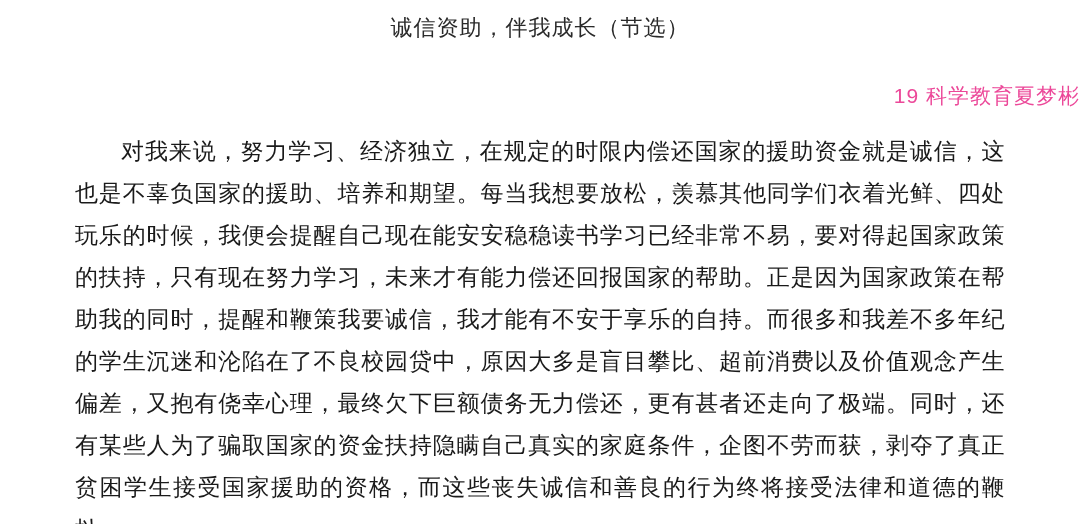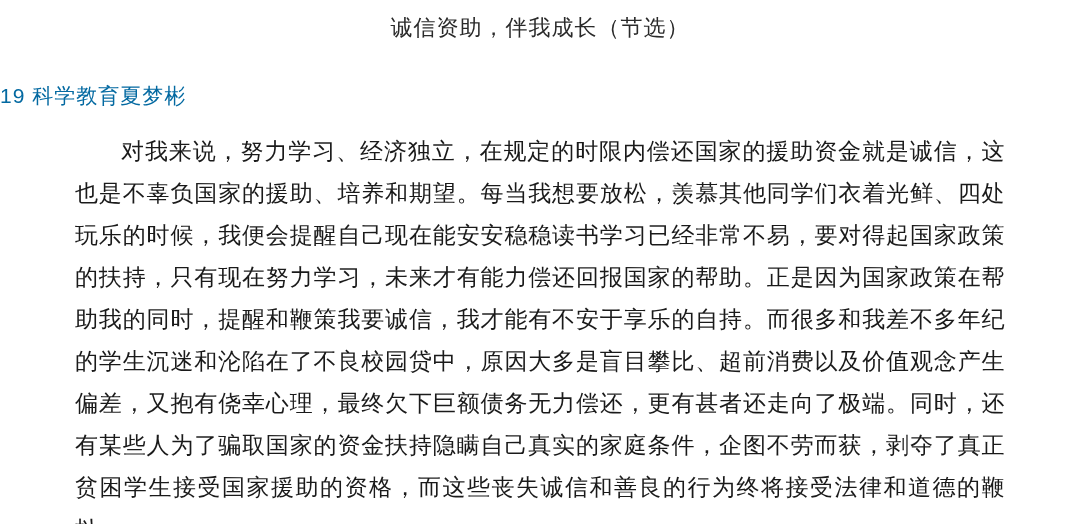--- a/index.html
+++ b/index.html
@@ -20,27 +20,28 @@
     text-align: center;
     font-family: "Liberation Sans", "DejaVu Sans", sans-serif;
     font-size: 22px;
     font-weight: 400;
     line-height: 28px;
     letter-spacing: 1px;
     color: #2a2a2a;
   }
   .doc-byline {
     margin: 42px auto 0 auto;
-    text-align: left;
+    text-align: right;
     font-family: "Liberation Sans", "DejaVu Sans", sans-serif;
     font-size: 21px;
     font-weight: 400;
     line-height: 24px;
     letter-spacing: 1px;
-    color: #0369a1;
+    color: #ec4899;
+    padding-left: 44px;
   }
   .doc-paragraph {
     width: 930px;
     margin: 23px auto 0 auto;
     font-family: "Liberation Serif", "DejaVu Serif", serif;
     font-size: 23px;
     line-height: 42px;
     color: #1a1a1a;
     text-align: justify;
     text-justify: inter-ideograph;

